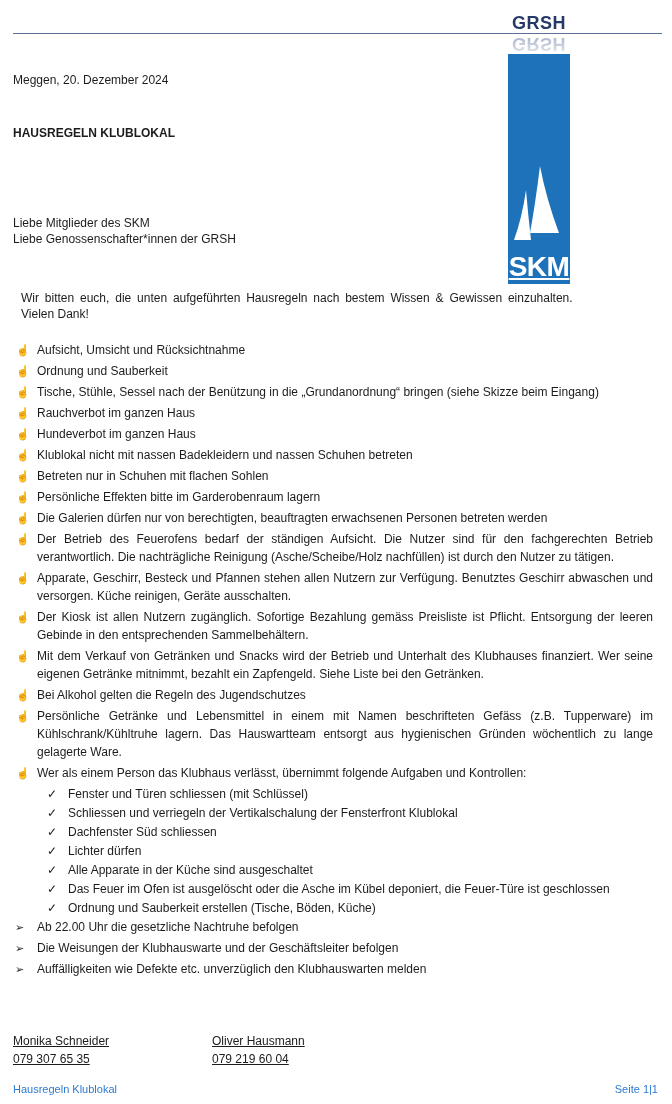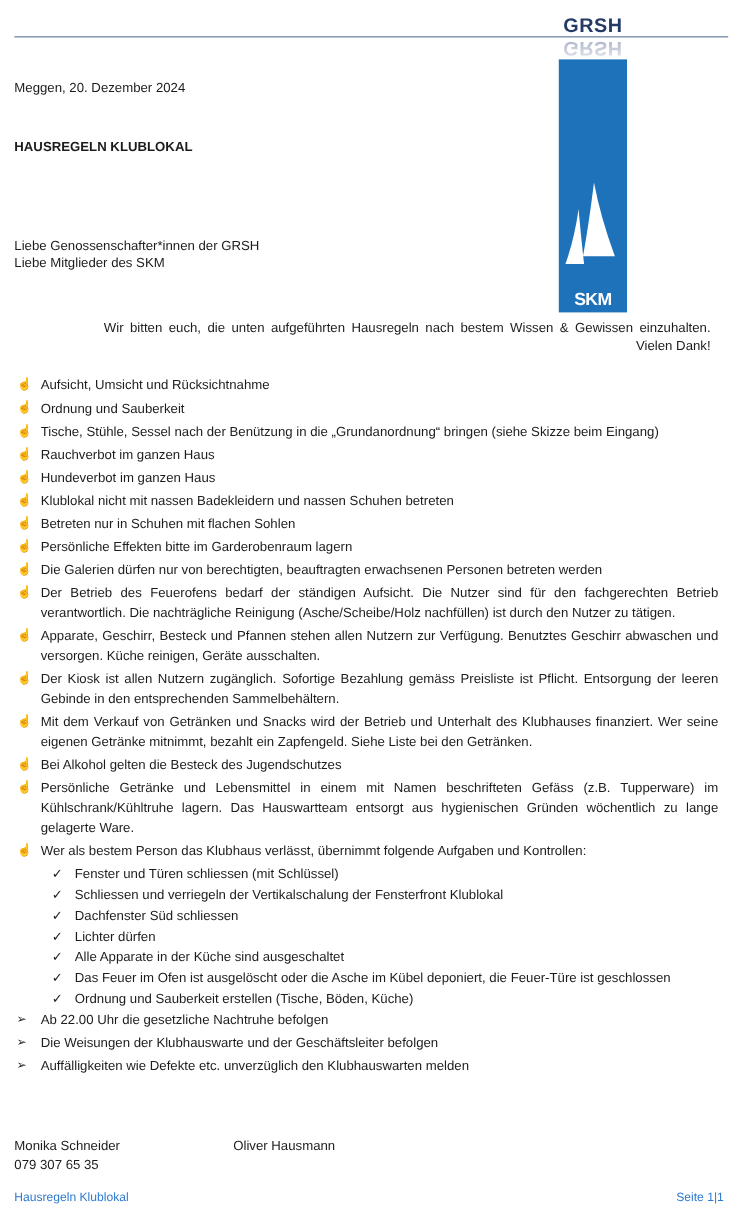--- a/index.html
+++ b/index.html
@@ -20,44 +20,44 @@
     position:absolute; top:34px; left:0; width:62px; text-align:center;
     font-size:18px; font-weight:bold; letter-spacing:.5px; line-height:20px; color:#a4aec5;
     transform:scaleY(-1);
     -webkit-mask-image:linear-gradient(to bottom, rgba(0,0,0,.3), rgba(0,0,0,1));
     mask-image:linear-gradient(to bottom, rgba(0,0,0,.3), rgba(0,0,0,1));
   }
   .blue-rect { position:absolute; top:54px; left:0; width:62px; height:230px; background:#1d72ba; }
   .sails { position:absolute; top:110px; left:0; }
   .skm-text {
     position:absolute; bottom:3px; left:0; width:100%; text-align:center;
-    color:#ffffff; font-weight:bold; font-size:16px; line-height:1; letter-spacing:-.5px;
+    color:#ffffff; font-weight:bold; font-size:28px; line-height:1; letter-spacing:-.5px;text-decoration:underline;
   }
   
   .date-line { position:absolute; top:73px; left:13px; line-height:15.5px; }
   .title-block { position:absolute; top:125px; left:13px; line-height:16px; }
   .title-bold { font-weight:bold; }
   .greeting { position:absolute; top:216px; left:13px; line-height:15.5px; }
-  .intro { position:absolute; top:291px; left:8px; width:638px; line-height:15.5px;text-align:right; }
+  .intro { position:absolute; top:291px; left:21px; width:638px; line-height:15.5px; }
   .intro-l1 { word-spacing:2.5px; }
   
   .rules { position:absolute; top:341px; left:13px; width:640px; }
   .li { display:flex; line-height:18px; margin-bottom:3px; }
   .li .m { flex:0 0 24px; }
   .li .t { flex:1 1 auto; }
   .hand .m { font-size:11px; color:#3a3a3a; padding-left:3px; box-sizing:border-box; }
   .just .t { text-align:justify; }
   .sub { margin-left:34px; }
   .sub .li { margin-bottom:1px; }
   .check .m { flex:0 0 21px; font-size:12px; color:#222; }
   .arrow .m { font-size:11px; padding-left:2px; box-sizing:border-box; color:#222; }
   
   .closing { position:absolute; top:1005px; left:13px; }
   .signatures { position:absolute; top:1032px; left:13px; width:645px; display:flex; line-height:18px; }
-  .sig-col { width:199px; flex:0 0 auto; }
+  .sig-col { width:199px; flex:0 0 auto;text-decoration:underline; }
   .sig-col:last-child { flex:1 1 auto; }
   .footer {
     position:absolute; top:1082px; left:13px; right:14px;
     display:flex; justify-content:space-between;
     color:#2e7ad0; font-size:11px; line-height:14px;
   }
 </style>
 </head>
 <body>
 
@@ -77,22 +77,22 @@
     </div>
   </div>
 
   <div class="date-line">Meggen, 20. Dezember 2024</div>
 
   <div class="title-block">
     <div class="title-bold">HAUSREGELN KLUBLOKAL</div>
   </div>
 
   <div class="greeting">
+    <div>Liebe Mitglieder des SKM</div>
     <div>Liebe Genossenschafter*innen der GRSH</div>
-    <div>Liebe Mitglieder des SKM</div>
   </div>
 
   <div class="intro">
     <div class="intro-l1">Wir bitten euch, die unten aufgeführten Hausregeln nach bestem Wissen &amp; Gewissen einzuhalten.</div>
     <div>Vielen Dank!</div>
   </div>
 
   <div class="rules">
     <div class="li hand">
         <span class="m">☝</span>
@@ -141,29 +141,29 @@
     <div class="li hand just">
         <span class="m">☝</span>
         <span class="t">Der Kiosk ist allen Nutzern zugänglich. Sofortige Bezahlung gemäss Preisliste ist Pflicht. Entsorgung der leeren Gebinde in den entsprechenden Sammelbehältern.</span>
       </div>
     <div class="li hand just">
         <span class="m">☝</span>
         <span class="t">Mit dem Verkauf von Getränken und Snacks wird der Betrieb und Unterhalt des Klubhauses finanziert. Wer seine eigenen Getränke mitnimmt, bezahlt ein Zapfengeld. Siehe Liste bei den Getränken.</span>
       </div>
     <div class="li hand">
         <span class="m">☝</span>
-        <span class="t">Bei Alkohol gelten die Besteck des Jugendschutzes</span>
+        <span class="t">Bei Alkohol gelten die Regeln des Jugendschutzes</span>
       </div>
     <div class="li hand just">
         <span class="m">☝</span>
         <span class="t">Persönliche Getränke und Lebensmittel in einem mit Namen beschrifteten Gefäss (z.B. Tupperware) im Kühlschrank/Kühltruhe lagern. Das Hauswartteam entsorgt aus hygienischen Gründen wöchentlich zu lange gelagerte Ware.</span>
       </div>
     <div class="li hand">
         <span class="m">☝</span>
-        <span class="t">Wer als bestem Person das Klubhaus verlässt, übernimmt folgende Aufgaben und Kontrollen:</span>
+        <span class="t">Wer als einem Person das Klubhaus verlässt, übernimmt folgende Aufgaben und Kontrollen:</span>
       </div>
 
     <div class="sub">
       <div class="li check">
           <span class="m">✓</span>
           <span class="t">Fenster und Türen schliessen (mit Schlüssel)</span>
         </div>
       <div class="li check">
           <span class="m">✓</span>
           <span class="t">Schliessen und verriegeln der Vertikalschalung der Fensterfront Klublokal</span>
@@ -205,20 +205,21 @@
   </div>
 
 
   <div class="signatures">
     <div class="sig-col">
       <div>Monika Schneider</div>
       <div>079 307 65 35</div>
     </div>
     <div class="sig-col">
       <div>Oliver Hausmann</div>
+      <div>079 219 60 04</div>
     </div>
   </div>
 
   <div class="footer">
     <span>Hausregeln Klublokal</span>
     <span>Seite 1|1</span>
   </div>
 
 </div>
 

